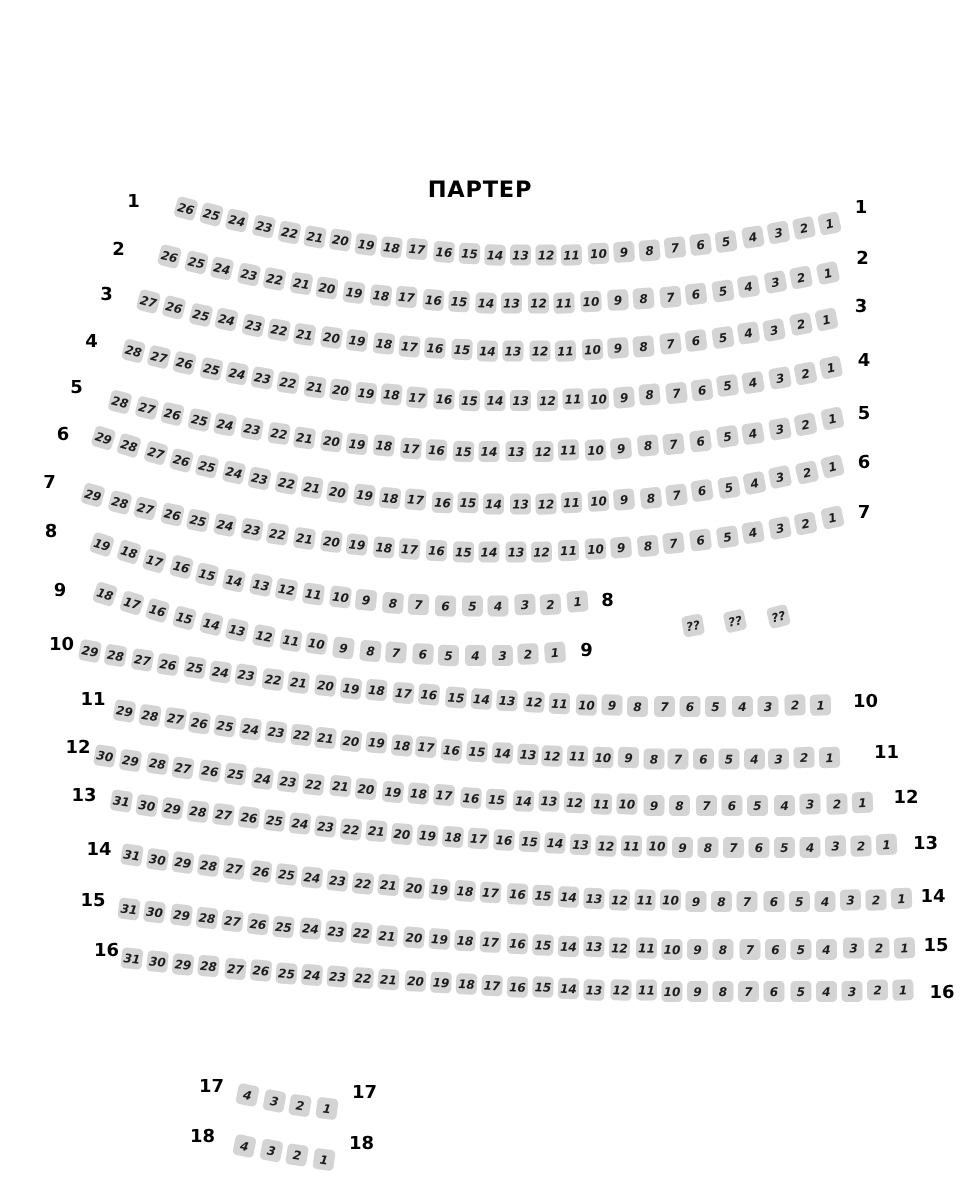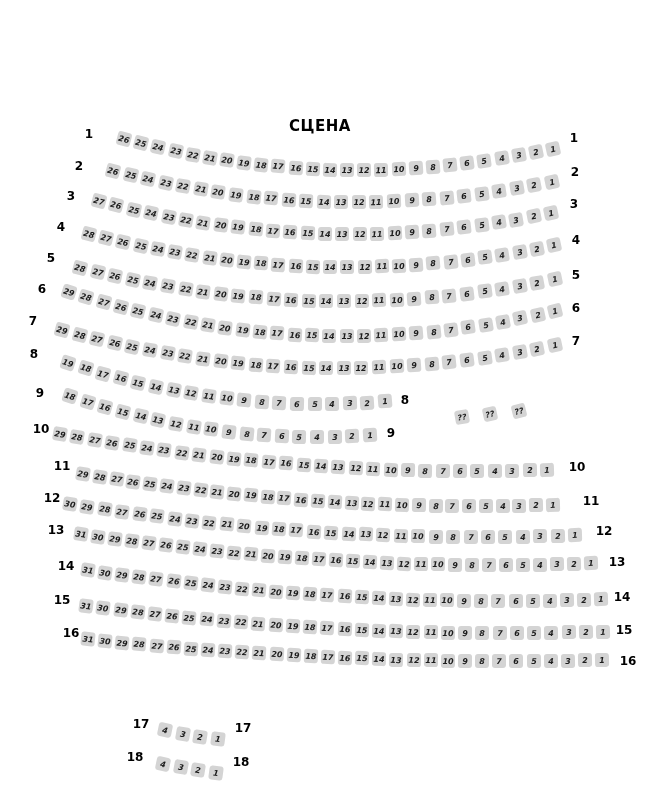--- a/index.html
+++ b/index.html
@@ -12,21 +12,21 @@
          font-size:15px;font-weight:700;color:#000;letter-spacing:0.5px;}
   .seat{position:absolute;width:14px;height:14px;border-radius:3px;background:var(--seat-fill,#d4d4d4);
         color:var(--seat-text,#1c1c1c);font-size:8px;font-weight:700;font-style:italic;
         display:flex;align-items:center;justify-content:center;cursor:pointer;user-select:none;}
   .row-label{position:absolute;transform:translate(-50%,-50%);font-size:12px;font-weight:700;color:#000;}
 </style>
 </head>
 <body>
 
 <div class="hall">
-  <div class="section-title">СЦЕНА</div>
+  <div class="section-title">ПАРТЕР</div>
   <div id="seats-layer">
       <div class="seat" style="left: 117px; top: 132px; transform: rotate(14.8deg);">26</div>
       <div class="seat" style="left: 134.2px; top: 136.4px; transform: rotate(13.8deg);">25</div>
       <div class="seat" style="left: 151.3px; top: 140.4px; transform: rotate(12.7deg);">24</div>
       <div class="seat" style="left: 168.5px; top: 144.1px; transform: rotate(11.7deg);">23</div>
       <div class="seat" style="left: 185.6px; top: 147.5px; transform: rotate(10.6deg);">22</div>
       <div class="seat" style="left: 202.8px; top: 150.6px; transform: rotate(9.5deg);">21</div>
       <div class="seat" style="left: 220px; top: 153.3px; transform: rotate(8.4deg);">20</div>
       <div class="seat" style="left: 237.1px; top: 155.7px; transform: rotate(7.3deg);">19</div>
       <div class="seat" style="left: 254.3px; top: 157.7px; transform: rotate(6.2deg);">18</div>

